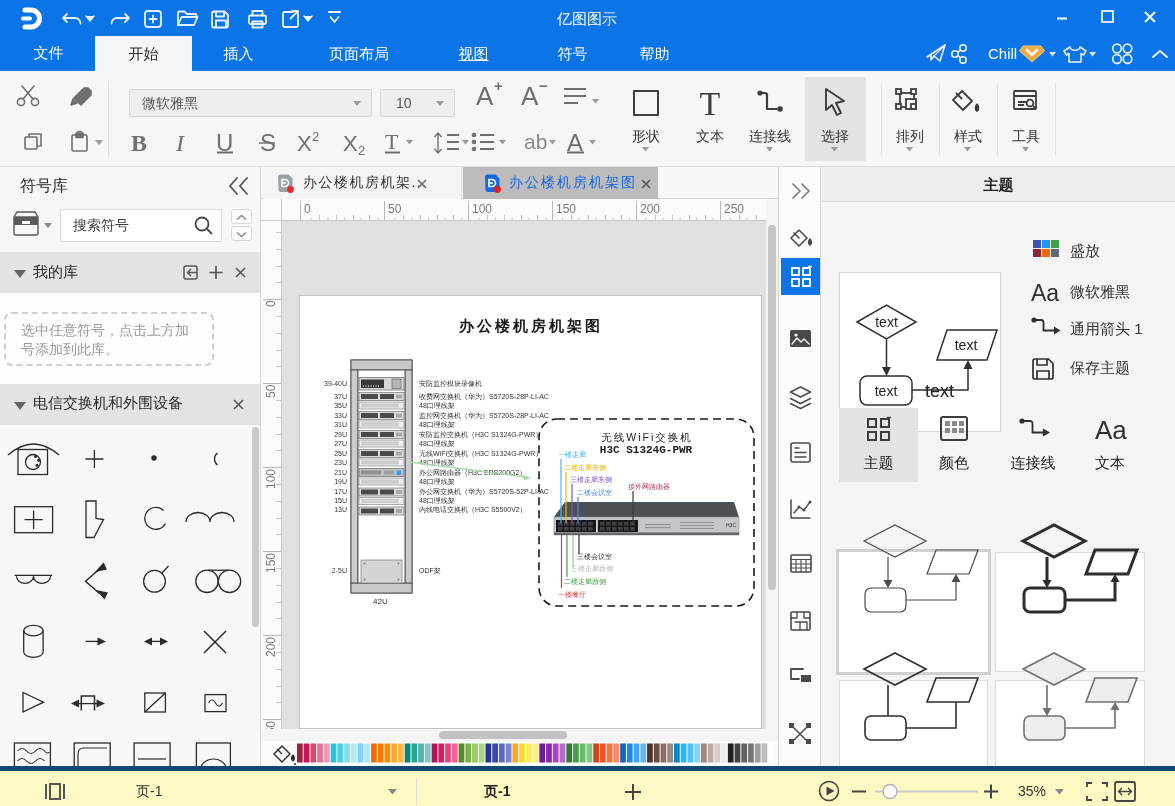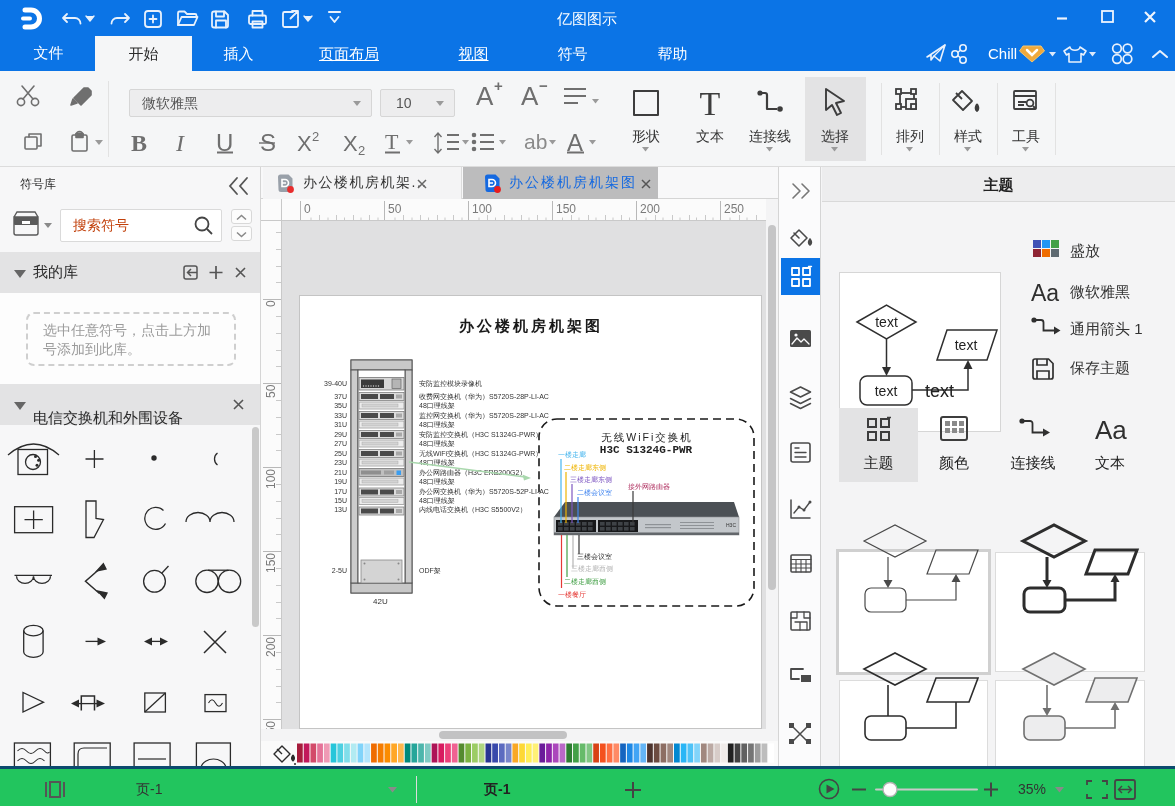--- a/index.html
+++ b/index.html
@@ -34,21 +34,21 @@
 #hscrollrow{position:absolute;left:0;top:562px;width:505px;height:12px;background:#f4f4f5;}
 #hscrollrow .thumb{position:absolute;left:178px;top:2px;width:128px;height:8px;background:#c2c2c3;border-radius:4px;}
 #colorstrip{position:absolute;left:0;top:574px;width:517px;height:25px;background:#fafafa;}
 
 #vtoolbar{left:778px;top:167px;width:43px;height:599px;background:#fbfbfc;border-left:1px solid #d5d5d5;border-right:1px solid #d5d5d5;}
 
 #rightpanel{left:822px;top:167px;width:353px;height:599px;background:#f4f4f5;}
 #rphead{position:absolute;left:0;top:0;width:353px;height:35px;background:#ededee;border-bottom:1px solid #d9d9d9;text-align:center;line-height:35px;font-size:15px;font-weight:bold;color:#222;}
 .card{position:absolute;background:#fff;border:1px solid #dcdcdc;margin-top:44px;}
 
-#statusbar{left:0;top:766px;width:1175px;height:40px;background:#22c55e;border-top:3px solid #0c4a6e;}
+#statusbar{left:0;top:766px;width:1175px;height:40px;background:#fef9c3;border-top:5px solid #0c4a6e;}
 .shp{fill:var(--fl,none);}
 .ln{fill:none;}
 .ah{fill:var(--ah,#333);stroke:none;}
 </style>
 </head>
 <body>
 <div id="app">
   <div id="titlebar" class="abs">
     <svg width="1175" height="36" style="position:absolute;left:0;top:0">
       <g stroke="#e8f1fc" stroke-width="1.8" fill="none" stroke-linecap="round" stroke-linejoin="round">
@@ -90,24 +90,24 @@
         <path d="M1145 12 l10 10 M1155 12 l-10 10" stroke-width="2.2"></path>
       </g>
     </svg>
   </div>
   <div id="menubar" class="abs">
     <div id="starttab">
         <span>开始</span>
       </div>
     <div class="mitem" style="left:26px;width:45px;font-family:Liberation Serif, serif;">文件</div>
     <div class="mitem" style="left:216px;width:45px;">插入</div>
-    <div class="mitem" style="left:304px;width:90px;text-decoration:underline;">页面布局</div>
+    <div class="mitem" style="left:314px;width:90px;">页面布局</div>
     <div class="mitem" style="left:451px;width:45px;text-decoration:underline;">视图</div>
     <div class="mitem" style="left:550px;width:45px;">符号</div>
-    <div class="mitem" style="left:650px;width:45px;">帮助</div>
+    <div class="mitem" style="left:632px;width:45px;">帮助</div>
     <svg width="260" height="35" style="position:absolute;left:915px;top:0">
       <g stroke="#e9f1fc" stroke-width="1.6" fill="none" stroke-linecap="round" stroke-linejoin="round">
 
         <path d="M12 21 L30 9 L25 25 L19 20 L16 24 L16 19 Z"></path>
         <path d="M19 20 L30 9" stroke-width="1.2"></path>
 
         <circle cx="48" cy="12" r="3.2"></circle>
           <circle cx="40" cy="18" r="3.2"></circle>
           <circle cx="48" cy="24" r="3.2"></circle>
         <path d="M43 16.3 l2.5-2.2 M43 19.7 l2.5 2.2" stroke-width="1.4"></path>
@@ -261,37 +261,37 @@
         <path d="M642 76 l3.5 4.5 3.5-4.5"></path>
           <path d="M766 76 l3.5 4.5 3.5-4.5"></path>
           <path d="M831 76 l3.5 4.5 3.5-4.5"></path>
         <path d="M906 76 l3.5 4.5 3.5-4.5"></path>
           <path d="M964 76 l3.5 4.5 3.5-4.5"></path>
           <path d="M1022 76 l3.5 4.5 3.5-4.5"></path>
       </g>
     </svg>
   </div>
   <div id="leftpanel" class="abs">
-    <div style="position:absolute;left:20px;top:9px;font-size:12px;color:#2b2b2b;">符号库</div>
+    <div style="position:absolute;left:20px;top:9px;font-size:16px;color:#2b2b2b;">符号库</div>
     <svg width="24" height="20" style="position:absolute;left:227px;top:9px;">
       <g stroke="#555" stroke-width="1.8" fill="none" stroke-linecap="round">
           <path d="M10 2 L3 10 L10 18 M20 2 L13 10 L20 18"></path>
         </g>
     </svg>
 
     <svg width="46" height="38" style="position:absolute;left:10px;top:40px;">
       <g fill="#5a5a5a">
           <path d="M4 10 h24 v16 a2 2 0 0 1 -2 2 h-20 a2 2 0 0 1 -2 -2 z M4 10 l3-5 h18 l3 5" stroke="#5a5a5a" stroke-width="1.4" fill="none"></path>
           <rect x="4" y="10" width="24" height="8" rx="1"></rect>
           <path d="M12 14 h8 v3 h-8 z" fill="#fff"></path>
         </g>
       <path d="M34 16 l4 5 4-5" fill="#8a8a8a"></path>
     </svg>
     <div style="position:absolute;left:60px;top:42px;width:162px;height:33px;background:#fff;border:1px solid #dadada;border-radius:2px;">
-      <span style="position:absolute;left:12px;top:7px;font-size:14px;color:#c2410c;">搜索符号</span>
+      <span style="position:absolute;left:12px;top:7px;font-size:14px;color:#404040;">搜索符号</span>
       <svg width="22" height="22" style="position:absolute;right:6px;top:5px;">
           <circle cx="9" cy="9" r="6.5" stroke="#444" stroke-width="1.8" fill="none"></circle>
           <path d="M14 14 l5 5" stroke="#444" stroke-width="1.8"></path>
         </svg>
     </div>
     <div style="position:absolute;left:231px;top:42px;width:21px;height:15px;background:#fcfcfc;border:1px solid #d8d8d8;border-radius:3px;">
       <svg width="19" height="13">
           <path d="M5 8.5 l4.5-4 4.5 4" stroke="#888" stroke-width="1.5" fill="none"></path>
         </svg>
     </div>
@@ -309,30 +309,30 @@
       <svg width="70" height="20" style="position:absolute;left:180px;top:11px;">
         <g stroke="#555" stroke-width="1.5" fill="none">
           <rect x="4" y="3" width="13" height="13" rx="2"></rect>
             <path d="M17 9.5 h-9 m3 -3.5 l-3.5 3.5 3.5 3.5"></path>
           <path d="M36 3 v13 M29.5 9.5 h13" stroke-width="1.7"></path>
           <path d="M56 5 l9 9 M65 5 l-9 9" stroke-width="1.6"></path>
         </g>
       </svg>
     </div>
     <div style="position:absolute;left:0;top:126px;width:260px;height:91px;background:#fdfdfd;">
-      <div style="position:absolute;left:26px;top:19px;width:210px;height:54px;border:2px dashed #cfcfcf;border-radius:8px;">
+      <div style="position:absolute;left:4px;top:19px;width:210px;height:54px;border:2px dashed #cfcfcf;border-radius:8px;">
         <div style="position:absolute;left:15px;top:7px;width:195px;font-size:14px;line-height:19px;color:#9b9b9b;">选中任意符号，点击上方加<br>号添加到此库。</div>
       </div>
     </div>
 
     <div class="lsechead" style="top:217px;height:41px;">
       <svg width="14" height="10" style="position:absolute;left:13px;top:16px;">
           <path d="M1 2 h12 l-6 8 z" fill="#666"></path>
         </svg>
-      <span style="position:absolute;left:33px;top:25px;font-size:15px;color:#2b2b2b;">电信交换机和外围设备</span>
+      <span style="position:absolute;left:33px;top:10px;font-size:15px;color:#2b2b2b;">电信交换机和外围设备</span>
       <svg width="20" height="20" style="position:absolute;left:229px;top:11px;">
           <path d="M5 5 l9 9 M14 5 l-9 9" stroke="#555" stroke-width="1.6" fill="none"></path>
         </svg>
     </div>
 
     <svg width="261" height="341" style="position:absolute;left:0;top:258px;" fill="none" stroke="#2b2b2b" stroke-width="1.3">
 
       <g>
         <path d="M8 30 Q33.5 8 59 30"></path>
         <rect x="18" y="24.5" width="29.5" height="25" fill="#f7f7f8"></rect>

